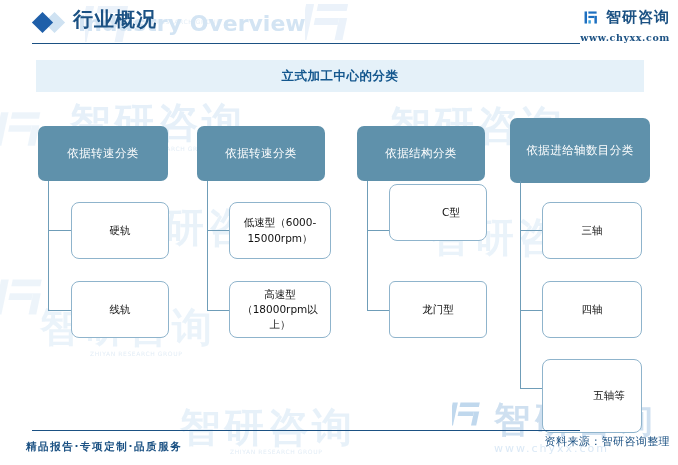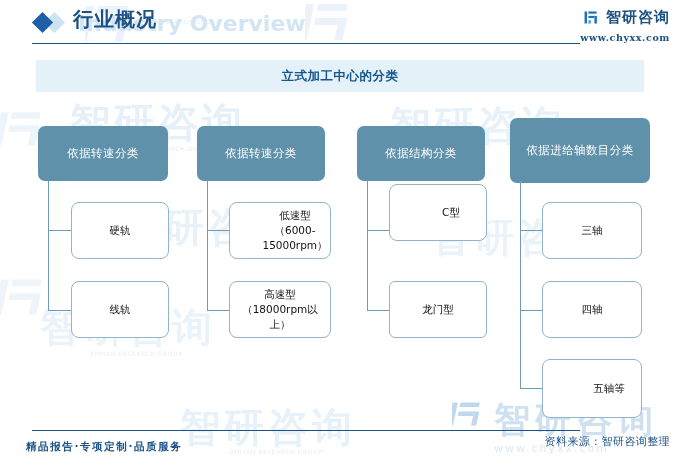--- a/index.html
+++ b/index.html
@@ -344,37 +344,37 @@
     <div class="conn conn-v" style="left:48px;top:181px;height:130px;"></div>
     <div class="conn conn-h" style="left:48px;top:230px;width:24px;"></div>
     <div class="conn conn-h" style="left:48px;top:310px;width:24px;"></div>
     <div class="node-child" style="left:71px;top:202px;width:98px;height:57px;">硬轨</div>
     <div class="node-child" style="left:71px;top:281px;width:98px;height:57px;">线轨</div>
 
     <div class="node-head" style="left:197px;top:126px;width:128px;height:55px;">依据转速分类</div>
     <div class="conn conn-v" style="left:207px;top:181px;height:130px;"></div>
     <div class="conn conn-h" style="left:207px;top:230px;width:23px;"></div>
     <div class="conn conn-h" style="left:207px;top:310px;width:23px;"></div>
-    <div class="node-child" style="left:229px;top:202px;width:102px;height:57px;padding-left:36px;">低速型（6000-15000rpm）</div>
+    <div class="node-child" style="left:229px;top:202px;width:102px;height:57px;">低速型（6000-15000rpm）</div>
     <div class="node-child" style="left:229px;top:281px;width:102px;height:57px;">高速型（18000rpm以上）</div>
 
     <div class="node-head" style="left:357px;top:126px;width:128px;height:55px;">依据结构分类</div>
     <div class="conn conn-v" style="left:367px;top:181px;height:130px;"></div>
     <div class="conn conn-h" style="left:367px;top:230px;width:23px;"></div>
     <div class="conn conn-h" style="left:367px;top:310px;width:23px;"></div>
     <div class="node-child" style="left:389px;top:184px;width:98px;height:57px;padding-left:32px;">C型</div>
     <div class="node-child" style="left:389px;top:281px;width:98px;height:57px;border-radius:6px;">龙门型</div>
 
     <div class="node-head" style="left:510px;top:118px;width:140px;height:65px;">依据进给轴数目分类</div>
     <div class="conn conn-v" style="left:520px;top:181px;height:208px;"></div>
     <div class="conn conn-h" style="left:520px;top:230px;width:23px;"></div>
     <div class="conn conn-h" style="left:520px;top:310px;width:23px;"></div>
     <div class="conn conn-h" style="left:520px;top:388px;width:23px;"></div>
     <div class="node-child" style="left:542px;top:202px;width:100px;height:57px;">三轴</div>
     <div class="node-child" style="left:542px;top:281px;width:100px;height:57px;">四轴</div>
-    <div class="node-child" style="left:542px;top:359px;width:100px;height:59px;padding-left:40px;">五轴等</div>
+    <div class="node-child" style="left:542px;top:359px;width:100px;height:74px;padding-left:40px;">五轴等</div>
   </div>
 
   <div class="footer-rule"></div>
   <div class="footer-left">精品报告·专项定制·品质服务</div>
   <div class="footer-right">资料来源：智研咨询整理</div>
 
 </div>
 
 </body></html>

